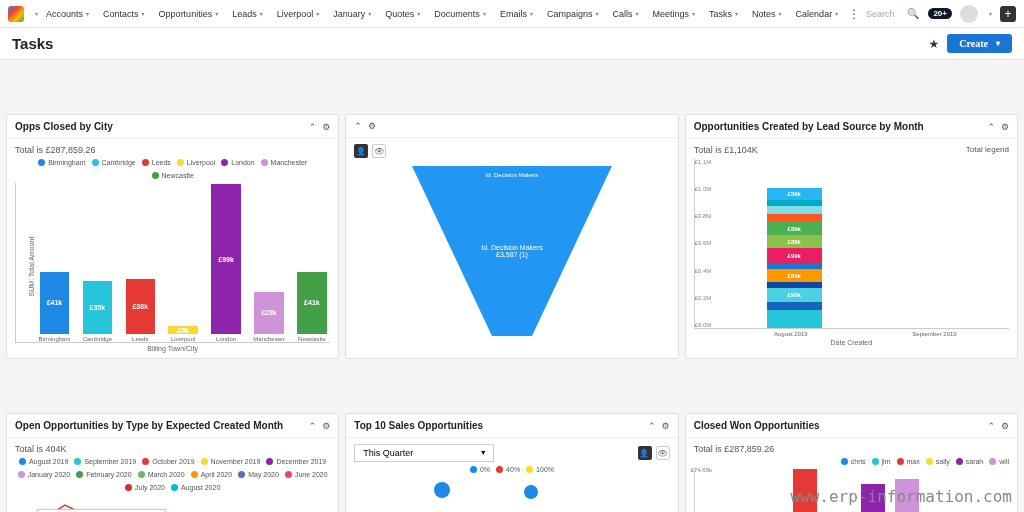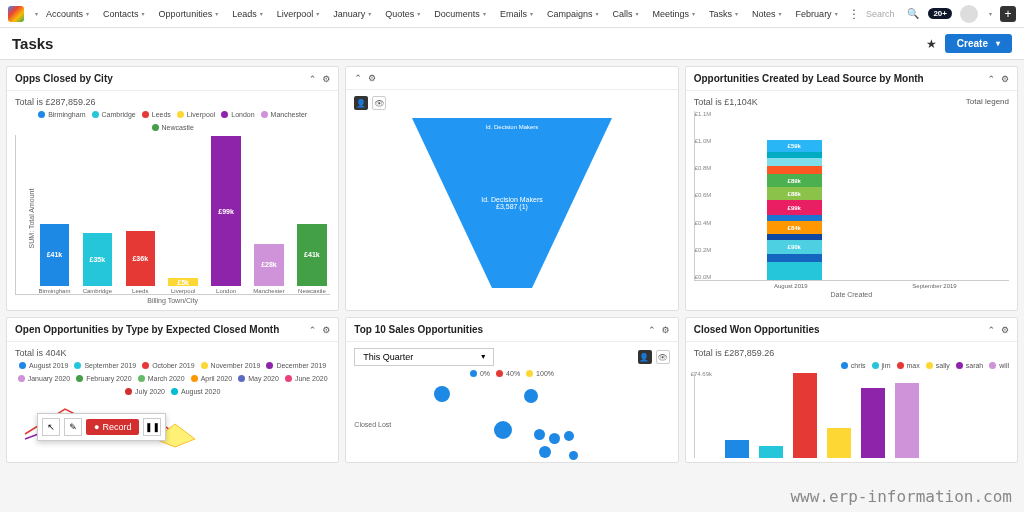--- a/index.html
+++ b/index.html
@@ -11,24 +11,24 @@
 .nav-item::after { content: "▾"; font-size: 6px; margin-left: 3px; color: #888; }
 .topbar-right { display: flex; align-items: center; gap: 8px; }
 .search-text { font-size: 9px; color: #aaa; margin-right: 4px; }
 .icon-btn { width: 14px; height: 14px; display: flex; align-items: center; justify-content: center; color: #555; cursor: pointer; }
 .badge-red { background: #0f172a; color: #fff; border-radius: 8px; padding: 1px 5px; font-size: 8px; font-weight: bold; }
 .avatar { width: 18px; height: 18px; border-radius: 50%; background: #ddd; }
 .plus-btn { width: 16px; height: 16px; background: #333; color: #fff; display: flex; align-items: center; justify-content: center; border-radius: 3px; font-size: 12px; cursor: pointer; }
 .titlebar { display: flex; align-items: center; padding: 6px 12px; background: #fff; border-bottom: 1px solid #e0e0e0; }
 .page-title { font-size: 15px; font-weight: 600; color: #222; flex: 1; }
 .star { color: #333; font-size: 12px; margin-right: 8px; }
-.create-btn { background: #1976d2; color: #fff; padding: 4px 12px; border-radius: 3px; font-size: 10px; font-weight: 600; display: flex; align-items: center; cursor: pointer; }
+.create-btn { background: #1976d2; color: #fff; padding: 4px 12px; border-radius: 3px; font-size: 10px; font-weight: 600; display: flex; align-items: center; cursor: pointer; font-family: Liberation Serif, serif; }
 .create-btn::after { content: "▾"; margin-left: 8px; font-size: 8px; }
 .dashboard { display: grid; grid-template-columns: 1fr 1fr 1fr; gap: 6px; padding: 6px; }
-.panel { background: #fff; border: 1px solid #e0e0e0; border-radius: 2px; overflow: hidden; }
+.panel { background: #fff; border: 1px solid #e0e0e0; border-radius: 2px; overflow: hidden; margin-top: 48px; }
 .panel-head { display: flex; align-items: center; padding: 6px 8px; border-bottom: 1px solid #eee; }
 .panel-title { font-size: 10px; font-weight: 700; color: #222; flex: 1; }
 .panel-ctrl { display: flex; gap: 6px; color: #555; font-size: 9px; }
 .panel-ctrl span { cursor: pointer; }
 .panel-body { padding: 6px 8px; }
 .subtitle { font-size: 9px; color: #555; margin-bottom: 4px; }
 .link-right { font-size: 8px; color: #555; float: right; cursor: pointer; }
 
 .barchart { display: flex; align-items: flex-end; height: 160px; gap: 6px; padding: 4px 0 0 20px; position: relative; border-left: 1px solid #ccc; border-bottom: 1px solid #ccc; }
 .ylabel { position: absolute; left: -14px; top: 50%; transform: rotate(-90deg); font-size: 7px; color: #666; white-space: nowrap; }
@@ -83,21 +83,21 @@
       <span class="nav-item">Liverpool</span>
       <span class="nav-item">January</span>
       <span class="nav-item">Quotes</span>
       <span class="nav-item">Documents</span>
       <span class="nav-item">Emails</span>
       <span class="nav-item">Campaigns</span>
       <span class="nav-item">Calls</span>
       <span class="nav-item">Meetings</span>
       <span class="nav-item">Tasks</span>
       <span class="nav-item">Notes</span>
-      <span class="nav-item">February</span>
+      <span class="nav-item">Calendar</span>
     </div>
   <span style="font-size:12px;color:#555;cursor:pointer;margin:0 6px">⋮</span>
   <div class="topbar-right">
     <span class="search-text">Search</span>
     <span class="icon-btn">🔍</span>
     <span class="badge-red">20+</span>
     <div class="avatar"></div>
     <span class="nav-item" style="padding:0"></span>
     <div class="plus-btn">+</div>
   </div>
@@ -231,21 +231,21 @@
       <div class="stacked-labels">
           <span>August 2019</span>
           <span>September 2019</span>
         </div>
       <div class="xlabel">Date Created</div>
     </div>
   </div>
 
   <div class="panel row2" style="position:relative">
     <div class="panel-head">
-      <div class="panel-title">Open Opportunities by Type by Expected Closed Month</div>
+      <div class="panel-title">Open Opportunities by Type by Expected Created Month</div>
       <div class="panel-ctrl">
           <span>⌃</span>
           <span>⚙</span>
         </div>
     </div>
     <div class="panel-body">
       <div class="subtitle">Total is 404K</div>
       <div class="legend" id="open-legend">
           <div class="legend-item"><span class="dot" style="background:#1e88e5"></span>August 2019</div>
           <div class="legend-item"><span class="dot" style="background:#26c6da"></span>September 2019</div>

